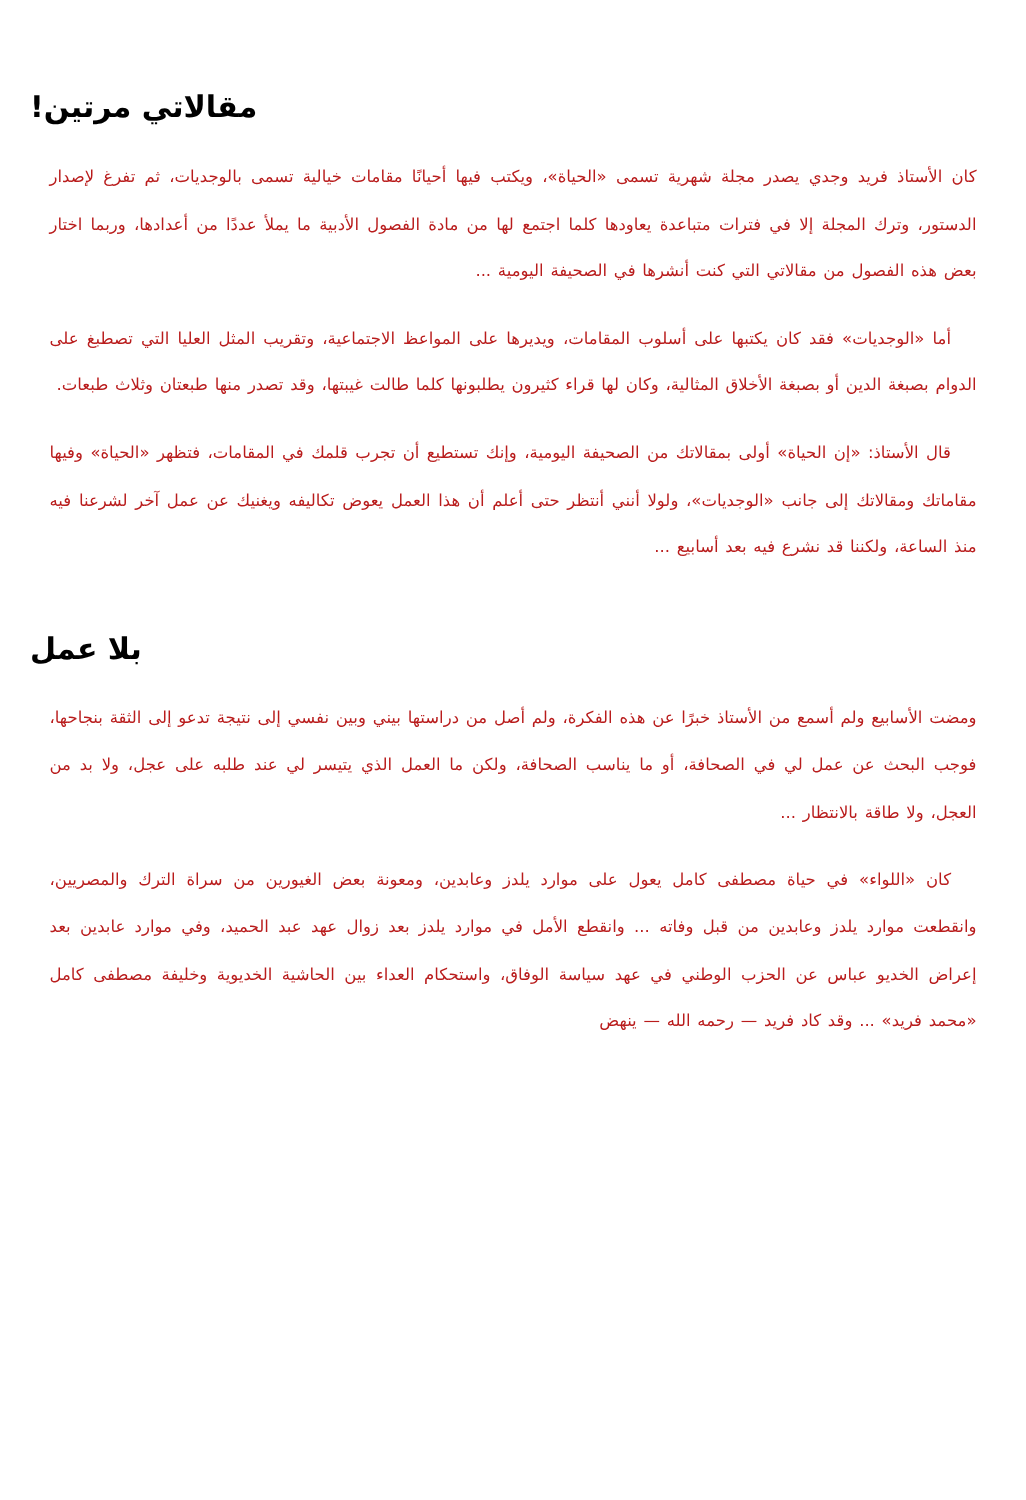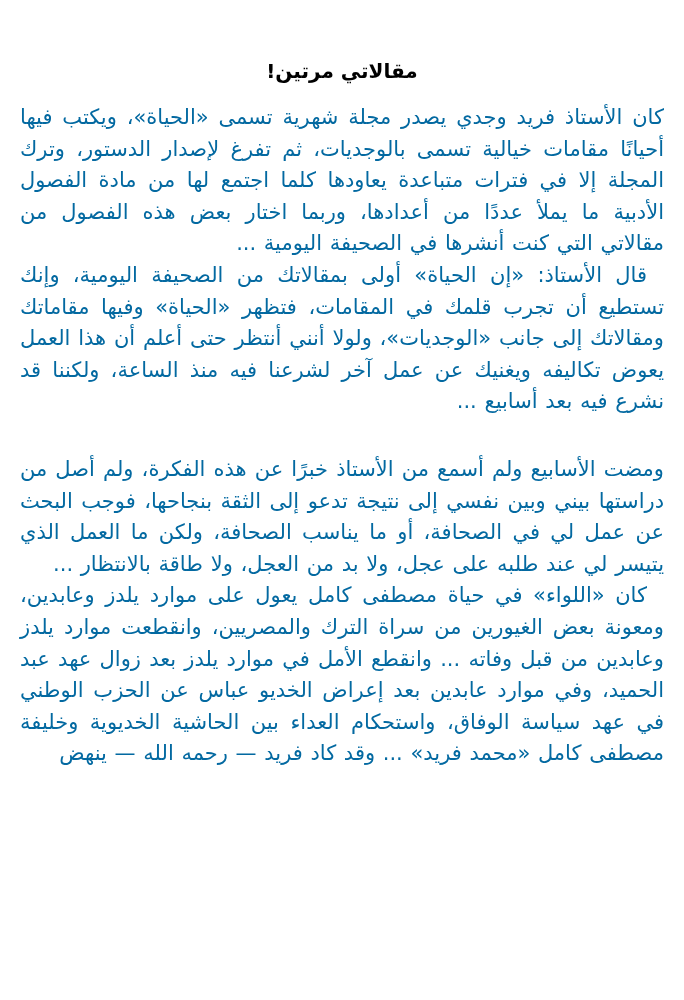--- a/index.html
+++ b/index.html
@@ -20,48 +20,50 @@
     padding: 56px 20px 0 20px;
     direction: rtl;
     color: #000000;
     background: #ffffff;
   }
   .section-heading {
     font-size: 20px;
     line-height: 30px;
     font-weight: 700;
     color: #000000;
-    text-align: center;
+    text-align: left;
     margin: 0 0 16px 0;
   }
   .section + .section {
     margin-top: 36px;
   }
   .paragraph {
-    font-size: 21px;
+    font-size: 11px;
     line-height: 31.6px;
-    margin: 0;
+    margin: 13px;
     text-align: justify;
-    color: #0369a1;
+    color: #b91c1c;
     word-spacing: 1px;
   }
   
   .section .paragraph + .paragraph {
     text-indent: 17px;
   }
 </style>
 </head>
 <body>
 
 <div class="page">
 
   <section class="section">
     <h2 class="section-heading">مقالاتي مرتين!</h2>
     <p class="paragraph">كان الأستاذ فريد وجدي يصدر مجلة شهرية تسمى «الحياة»، ويكتب فيها أحيانًا مقامات خيالية تسمى بالوجديات، ثم تفرغ لإصدار الدستور، وترك المجلة إلا في فترات متباعدة يعاودها كلما اجتمع لها من مادة الفصول الأدبية ما يملأ عددًا من أعدادها، وربما اختار بعض هذه الفصول من مقالاتي التي كنت أنشرها في الصحيفة اليومية ...</p>
+    <p class="paragraph">أما «الوجديات» فقد كان يكتبها على أسلوب المقامات، ويديرها على المواعظ الاجتماعية، وتقريب المثل العليا التي تصطبغ على الدوام بصبغة الدين أو بصبغة الأخلاق المثالية، وكان لها قراء كثيرون يطلبونها كلما طالت غيبتها، وقد تصدر منها طبعتان وثلاث طبعات.</p>
     <p class="paragraph">قال الأستاذ: «إن الحياة» أولى بمقالاتك من الصحيفة اليومية، وإنك تستطيع أن تجرب قلمك في المقامات، فتظهر «الحياة» وفيها مقاماتك ومقالاتك إلى جانب «الوجديات»، ولولا أنني أنتظر حتى أعلم أن هذا العمل يعوض تكاليفه ويغنيك عن عمل آخر لشرعنا فيه منذ الساعة، ولكننا قد نشرع فيه بعد أسابيع ...</p>
   </section>
 
   <section class="section">
+    <h2 class="section-heading">بلا عمل</h2>
     <p class="paragraph">ومضت الأسابيع ولم أسمع من الأستاذ خبرًا عن هذه الفكرة، ولم أصل من دراستها بيني وبين نفسي إلى نتيجة تدعو إلى الثقة بنجاحها، فوجب البحث عن عمل لي في الصحافة، أو ما يناسب الصحافة، ولكن ما العمل الذي يتيسر لي عند طلبه على عجل، ولا بد من العجل، ولا طاقة بالانتظار ...</p>
     <p class="paragraph">كان «اللواء» في حياة مصطفى كامل يعول على موارد يلدز وعابدين، ومعونة بعض الغيورين من سراة الترك والمصريين، وانقطعت موارد يلدز وعابدين من قبل وفاته ... وانقطع الأمل في موارد يلدز بعد زوال عهد عبد الحميد، وفي موارد عابدين بعد إعراض الخديو عباس عن الحزب الوطني في عهد سياسة الوفاق، واستحكام العداء بين الحاشية الخديوية وخليفة مصطفى كامل «محمد فريد» ... وقد كاد فريد — رحمه الله — ينهض</p>
   </section>
 
 </div>
 
 </body></html>

